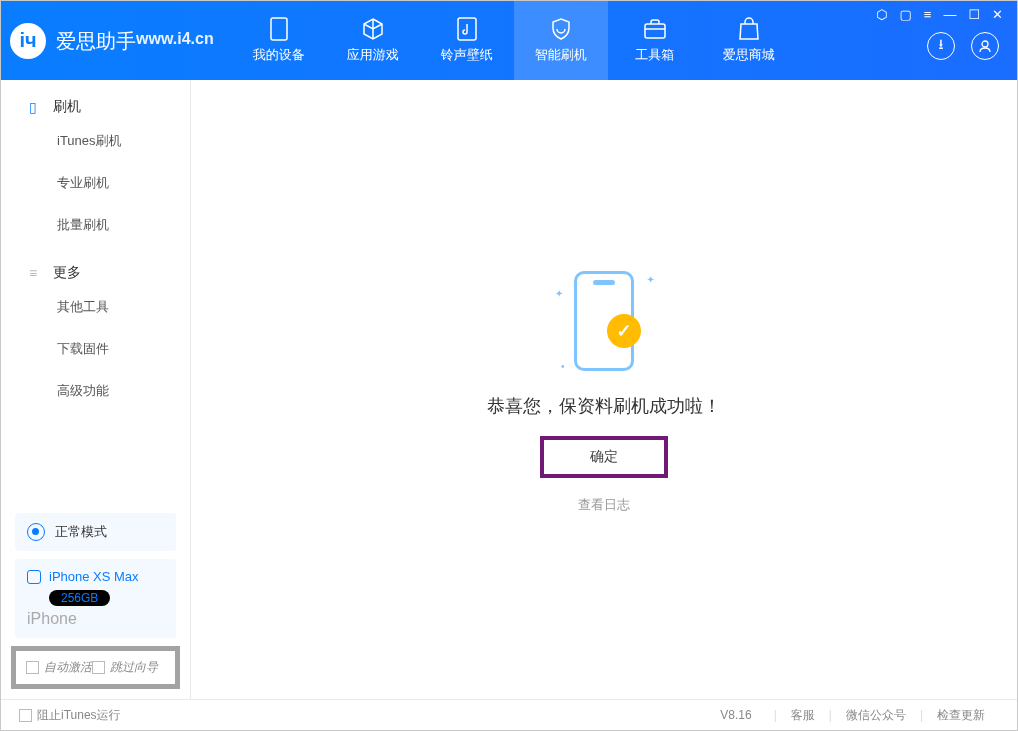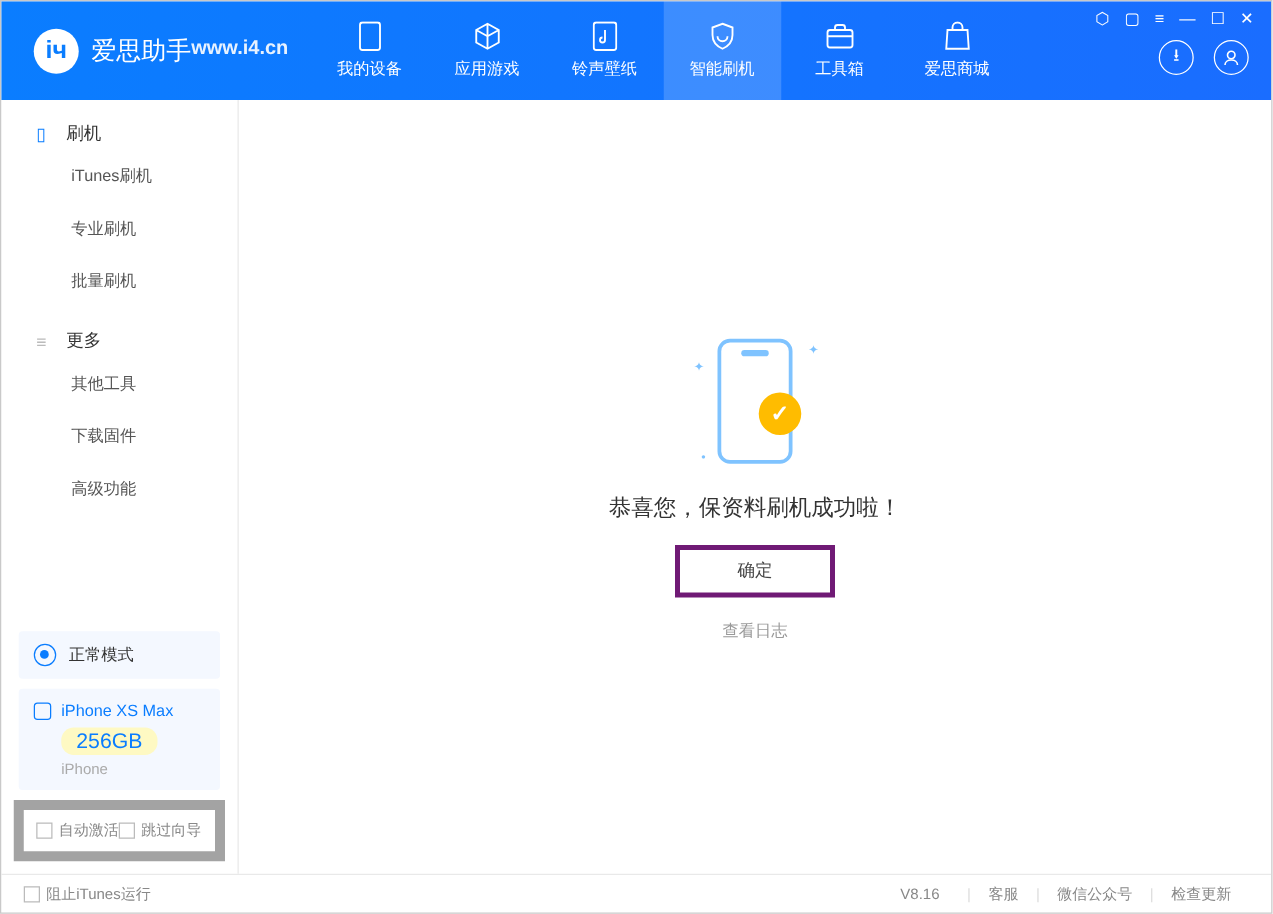--- a/index.html
+++ b/index.html
@@ -1,19 +1,19 @@
 <!DOCTYPE html>
 <html><head>
 <meta charset="utf-8">
 <style>
 * { margin: 0; padding: 0; box-sizing: border-box; font-family: "Microsoft YaHei", "PingFang SC", sans-serif; }
 body { background: #fff; width: 1018px; height: 731px; overflow: hidden; border: 1px solid #c9c9c9; }
 
 .header { background: linear-gradient(90deg, #0a7dff 0%, #1a6dff 100%); height: 79px; display: flex; align-items: center; color: #fff; }
-.logo-area { display: flex; align-items: center; padding: 0 18px 0 26px; gap: 10px; }
+.logo-area { display: flex; align-items: center; padding: 0 18px 0 9px; gap: 10px; }
 .logo-circle { width: 36px; height: 36px; background: #fff; border-radius: 50%; display: flex; align-items: center; justify-content: center; color: #0a7dff; font-weight: bold; font-size: 20px; }
 .logo-text { display: flex; flex-direction: row; line-height: 1.1; }
 .logo-title { font-size: 20px; font-weight: 500; }
 .logo-sub { font-size: 16px; opacity: .9; font-weight: bold; }
 
 .nav { display: flex; height: 100%; }
 .nav-item { width: 94px; display: flex; flex-direction: column; align-items: center; justify-content: center; gap: 5px; cursor: pointer; font-size: 13px; }
 .nav-item.active { background: rgba(255,255,255,.18); }
 .nav-icon { width: 24px; height: 24px; display: flex; align-items: center; justify-content: center; }
 
@@ -32,24 +32,24 @@
 .side-item.active { color: #0a7dff; }
 
 .sidebar-bottom { margin-top: auto; }
 .mode-card, .device-card { margin: 8px 14px; background: #f4f8ff; border-radius: 3px; padding: 10px 12px; }
 .mode-card { display: flex; align-items: center; gap: 10px; font-size: 13px; color: #333; }
 .mode-dot { width: 18px; height: 18px; border: 1.5px solid #0a7dff; border-radius: 50%; position: relative; }
 .mode-dot::after { content: ""; width: 7px; height: 7px; background: #0a7dff; border-radius: 50%; position: absolute; left: 4px; top: 4px; }
 .device-card { font-size: 13px; }
 .device-row1 { display: flex; align-items: center; gap: 8px; color: #0a7dff; font-weight: 500; }
 .dev-icon { width: 14px; height: 14px; border: 1.5px solid #0a7dff; border-radius: 3px; display: inline-block; }
-.storage-badge { display: inline-block; background: #fef9c3; color: #0a7dff; padding: 1px 12px; border-radius: 10px; font-size: 17px; margin: 6px 0 4px 22px; }
-.dev-type { color: #aaa; font-size: 12px; margin-left: 22px; }
-
-.checks-box { border: 8px solid #a3a3a3; margin: 6px 10px 10px 10px; padding: 8px 10px; display: flex; font-size: 12px; color: #888; }
+.storage-badge { display: inline-block; background: #000000; color: #0a7dff; padding: 1px 12px; border-radius: 10px; font-size: 12px; margin: 6px 0 4px 22px; }
+.dev-type { color: #aaa; font-size: 16px; }
+
+.checks-box { border: 5px solid #a3a3a3; margin: 6px 10px 10px 10px; padding: 8px 10px; display: flex; font-size: 12px; color: #888; font-style: italic; }
 .ck { display: flex; align-items: center; gap: 5px; }
 .ck-box { width: 13px; height: 13px; border: 1px solid #bbb; display: inline-block; }
 
 .main { flex: 1; display: flex; flex-direction: column; align-items: center; justify-content: center; gap: 18px; }
 .phone-ill { width: 90px; height: 110px; position: relative; display: flex; align-items: center; justify-content: center; }
 .phone-body { width: 60px; height: 100px; border: 3px solid #7fc3ff; border-radius: 10px; position: relative; background: #fff; }
 .phone-body::before { content: ""; position: absolute; top: 6px; left: 50%; transform: translateX(-50%); width: 22px; height: 5px; background: #7fc3ff; border-radius: 3px; }
 .check-badge { position: absolute; right: 8px; bottom: 28px; width: 34px; height: 34px; background: #ffbc00; border-radius: 50%; display: flex; align-items: center; justify-content: center; color: #fff; font-size: 18px; font-weight: bold; }
 .sparkle { position: absolute; color: #7fc3ff; font-size: 10px; }
 .sp1 { left: -4px; top: 22px; } .sp2 { right: -6px; top: 8px; } .sp3 { left: 2px; bottom: 4px; }

